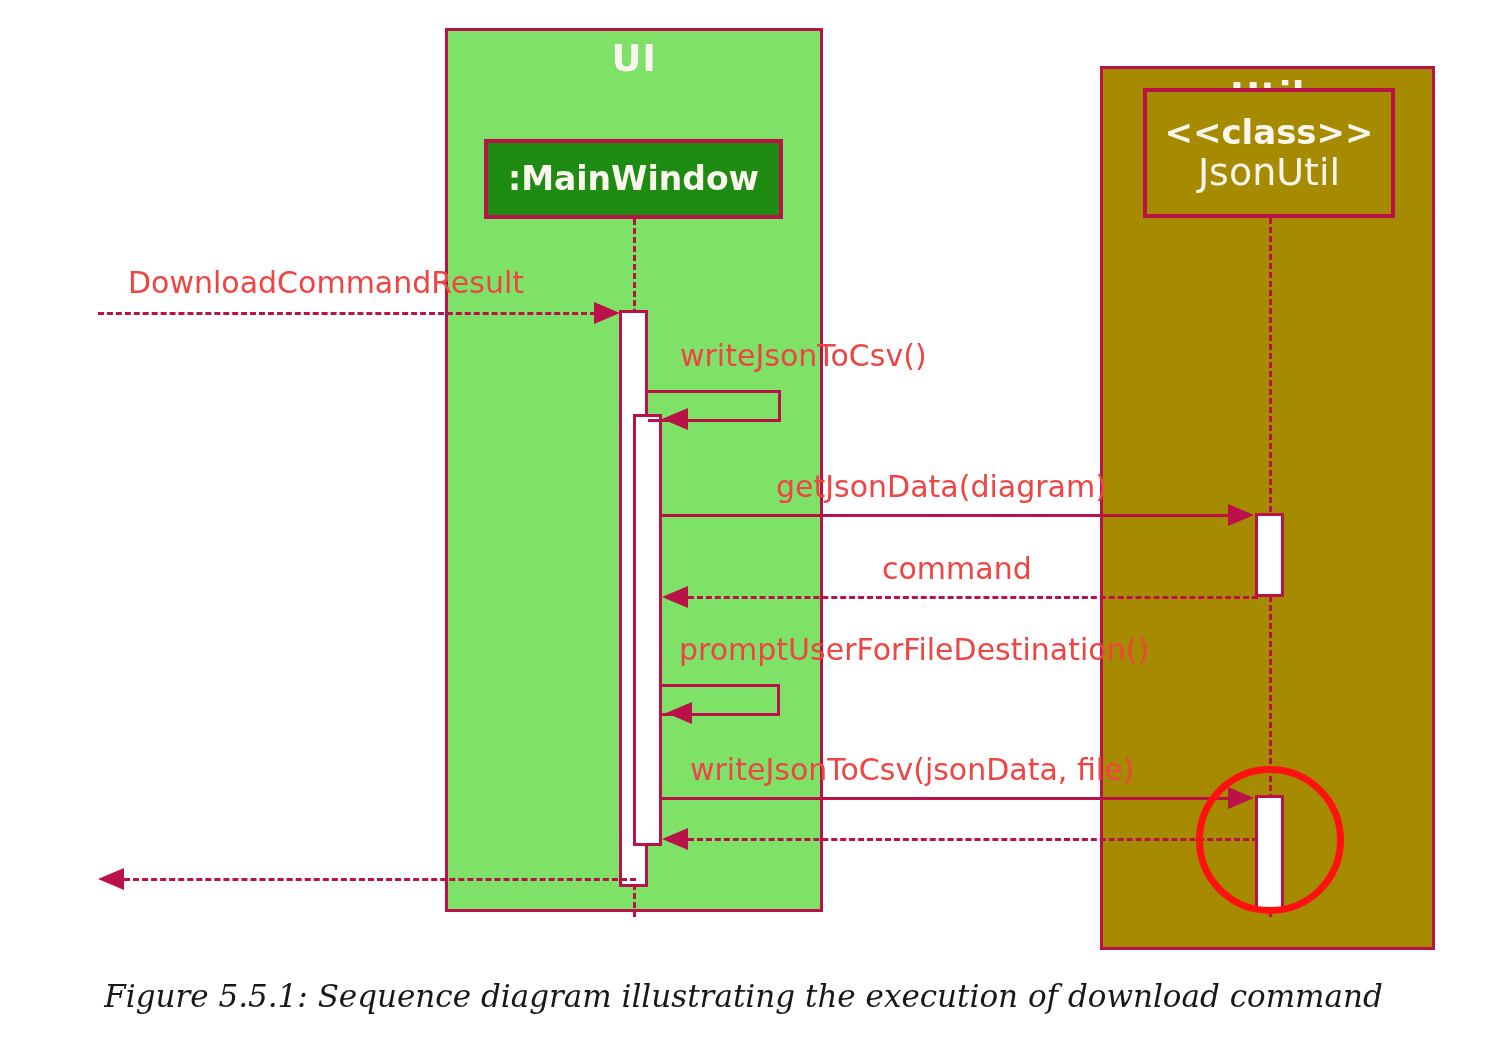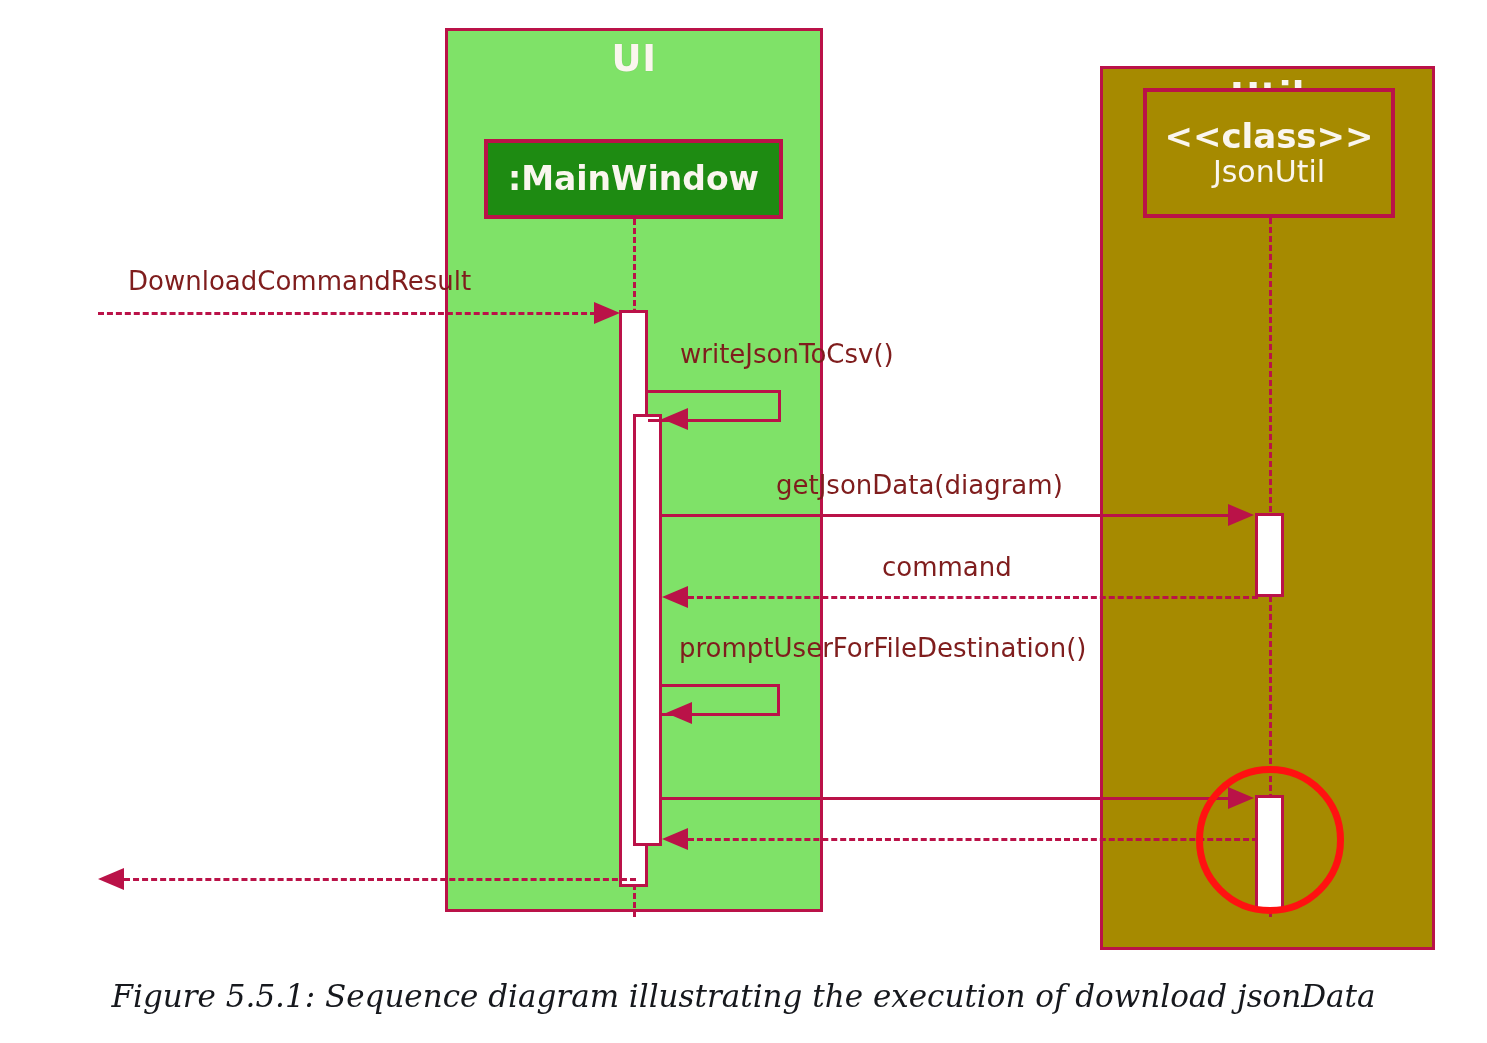--- a/index.html
+++ b/index.html
@@ -62,21 +62,21 @@
     width: 299px; height: 80px;
     background: #1E8B12;
     font-weight: bold;
   }
   #participant-jsonutil {
     left: 1143px; top: 88px;
     width: 252px; height: 130px;
     background: #A68A00;
   }
   #participant-jsonutil .stereotype { font-weight: bold; font-size: 34px; }
-  #participant-jsonutil .cname { font-size: 30px; }
+  #participant-jsonutil .cname { font-size: 38px; }
 
   
   .lifeline {
     position: absolute;
     width: 0;
     border-left: 3px dashed #BA1248;
   }
   #lifeline-mainwindow { left: 633px; top: 219px; height: 698px; }
   #lifeline-jsonutil   { left: 1269px; top: 218px; height: 699px; }
 
@@ -109,22 +109,22 @@
     border-left: 26px solid #BA1248;
   }
   .arrow-left {
     border-top: 11px solid transparent;
     border-bottom: 11px solid transparent;
     border-right: 26px solid #BA1248;
   }
 
   .msg-label {
     position: absolute;
-    font-size: 26px;
-    color: #7f1d1d;
+    font-size: 30px;
+    color: #ef4444;
     white-space: nowrap;
     line-height: 1;
   }
 
   
   .selfcall {
     position: absolute;
     border: 3px solid #BA1248;
     border-left: none;
     background: transparent;
@@ -195,26 +195,27 @@
   <div class="arrow-head arrow-right" style="left:1228px; top:504px;"></div>
 
   <div class="msg-label" style="left:882px; top:554px;">command</div>
   <div class="msg-line dashed" style="left:688px; top:596px; width:570px;"></div>
   <div class="arrow-head arrow-left" style="left:662px; top:586px;"></div>
 
   <div class="msg-label" style="left:679px; top:635px;">promptUserForFileDestination()</div>
   <div class="selfcall" style="left:662px; top:684px; width:118px; height:32px;"></div>
   <div class="arrow-head arrow-left" style="left:666px; top:702px;"></div>
 
+  <div class="msg-label" style="left:690px; top:755px;">writeJsonToCsv(jsonData, file)</div>
   <div class="msg-line" style="left:662px; top:797px; width:568px;"></div>
   <div class="arrow-head arrow-right" style="left:1228px; top:787px;"></div>
 
   <div class="msg-line dashed" style="left:688px; top:838px; width:570px;"></div>
   <div class="arrow-head arrow-left" style="left:662px; top:828px;"></div>
 
   <div class="msg-line dashed" style="left:124px; top:878px; width:512px;"></div>
   <div class="arrow-head arrow-left" style="left:98px; top:868px;"></div>
 
   <div id="highlight-circle"></div>
 
-  <div id="figure-caption">Figure 5.5.1: Sequence diagram illustrating the execution of download jsonData</div>
+  <div id="figure-caption">Figure 5.5.1: Sequence diagram illustrating the execution of download command</div>
 
 </div>
 
 </body></html>

